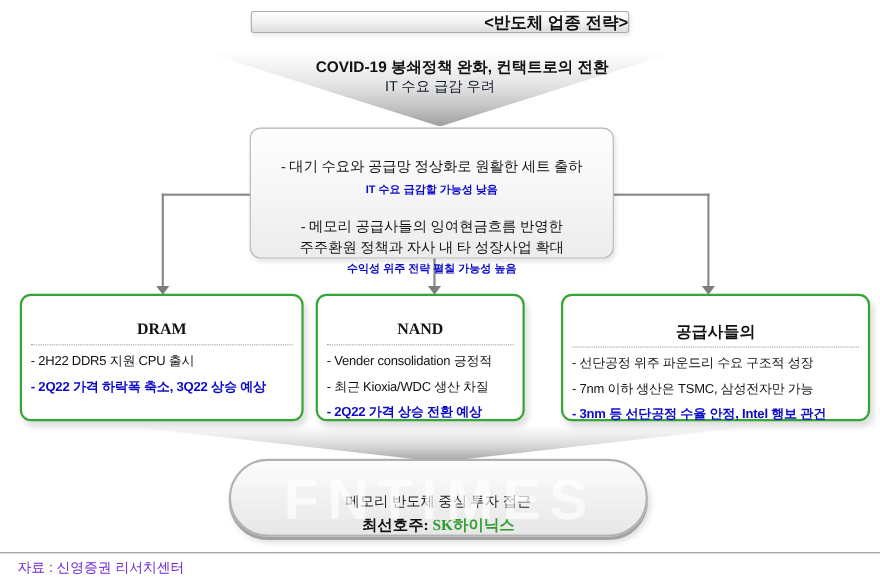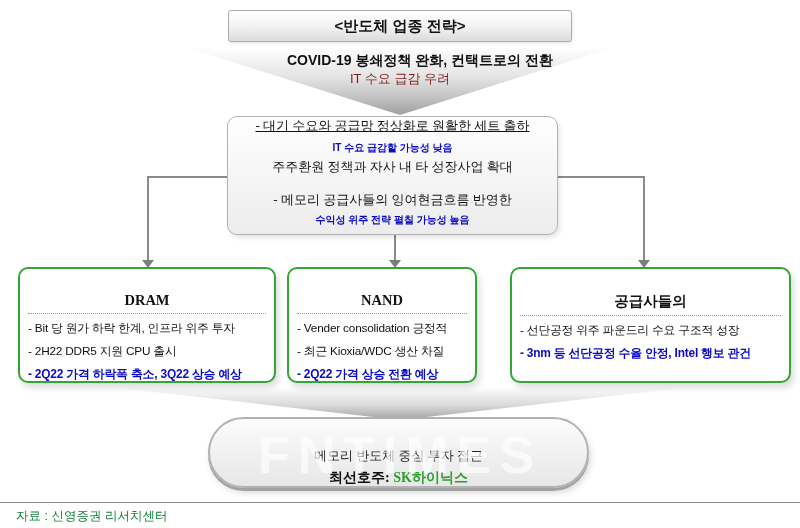--- a/index.html
+++ b/index.html
@@ -5,58 +5,58 @@
   * { margin:0; padding:0; box-sizing:border-box; }
   html,body { background:#ffffff; }
   .canvas {
     position:relative; width:800px; height:528px; background:#ffffff;
     font-family:"Liberation Sans", sans-serif; overflow:hidden;
   }
   .serif { font-family:"Liberation Serif", serif; }
 
   
   .title-box {
-    position:absolute; left:228px; top:10px; width:344px; height:32px;
+    position:absolute; left:228px; top:10px; width:344px; height:20px;
     border:1px solid #ababab; border-radius:3px;
     background:linear-gradient(180deg,#ffffff 0%,#f1f1f1 55%,#dcdcdc 100%);
-    display:flex; align-items:center; justify-content:center;
+    display:flex; align-items:center; justify-content:flex-end;
     font-weight:bold; font-size:15px; color:#111;
     box-shadow:1px 2px 3px rgba(0,0,0,0.08);
   }
 
   
   .big-arrow {
     position:absolute;
     clip-path:polygon(0 0, 100% 0, 50% 100%);
     background:linear-gradient(180deg,#ffffff 0%,#e3e3e3 45%,#c2c2c2 75%,#9f9f9f 100%);
   }
   .big-arrow.a1 { left:185px; top:47px; width:430px; height:68px; }
   .big-arrow.a2 { left:110px; top:387px; width:580px; height:33px;
     background:linear-gradient(180deg,#ffffff 0%,#dadada 55%,#a2a2a2 100%); }
 
   .intro-line1 {
     position:absolute; left:0; top:52px; width:800px; text-align:center;
     font-weight:bold; font-size:14px; color:#111; z-index:2;padding-left:40px;
   }
   .intro-line2 {
     position:absolute; left:0; top:70px; width:800px; text-align:center;
-    font-size:13px; color:#7f1d1d; z-index:2;
+    font-size:13px; color:#0f172a; z-index:2;
   }
 
   
   .middle-box {
     position:absolute; left:227px; top:116px; width:331px; height:119px;
     border:1.5px solid #b3b3b3; border-radius:10px;
     background:linear-gradient(180deg,#fefefe 0%,#f4f4f4 60%,#ececec 100%);
     box-shadow:2px 3px 4px rgba(0,0,0,0.10);
     text-align:center; z-index:3;
   }
   .mb-line { font-size:13px; color:#111; line-height:17px; }
   .mb-blue { font-size:10px; font-weight:bold; color:#0a0ac8; line-height:17px; }
-  .mb-p1 { margin-top:0;text-decoration:underline; }
+  .mb-p1 { margin-top:25px; }
   .mb-p2 { margin-top:5px; }
   .mb-p3 { margin-top:16px; }
   .mb-p4 { margin-top:2px; }
   .mb-p5 { margin-top:3px; }
 
   
   .conn { position:absolute; background:#8a8a8a; z-index:1; }
   .arrow-head {
     position:absolute; width:0; height:0; z-index:1;
     border-left:6px solid transparent; border-right:6px solid transparent;
@@ -95,77 +95,77 @@
 
   .watermark {
     position:absolute; left:200px; top:420px; width:400px; height:70px;
     display:flex; align-items:center; justify-content:center;
     font-size:52px; font-weight:bold; letter-spacing:8px;
     color:rgba(255,255,255,0.65); z-index:4; pointer-events:none;
   }
 
   
   .footer-rule { position:absolute; left:0; top:502px; width:800px; height:1px; background:#8f8f8f; }
-  .source-text { position:absolute; left:16px; top:508px; font-size:12.5px; color:#15803d; }
+  .source-text { position:absolute; left:16px; top:508px; font-size:12.5px; color:#6d28d9; }
 </style>
 </head>
 <body>
 
 <div class="canvas">
 
   <div class="title-box">
     <span>&lt;반도체 업종 전략&gt;</span>
   </div>
 
   <div class="big-arrow a1"></div>
   <div class="intro-line1">COVID-19 봉쇄정책 완화, 컨택트로의 전환</div>
   <div class="intro-line2">IT 수요 급감 우려</div>
 
   <div class="middle-box">
     <div class="mb-line serif mb-p1">-  대기 수요와 공급망 정상화로 원활한 세트 출하</div>
     <div class="mb-blue mb-p2">IT 수요 급감할 가능성 낮음</div>
+    <div class="mb-line serif mb-p3">-  메모리 공급사들의 잉여현금흐름 반영한</div>
     <div class="mb-line serif mb-p4">주주환원 정책과 자사 내 타 성장사업 확대</div>
-    <div class="mb-line serif mb-p3">-  메모리 공급사들의 잉여현금흐름 반영한</div>
     <div class="mb-blue mb-p5">수익성 위주 전략 펼칠 가능성 높음</div>
   </div>
 
   <div class="conn" style="left:147px; top:176px; width:81px; height:2px;"></div>
   <div class="conn" style="left:558px; top:176px; width:87px; height:2px;"></div>
   <div class="conn" style="left:147px; top:176px; width:2px; height:85px;"></div>
   <div class="conn" style="left:394px; top:235px; width:2px; height:26px;"></div>
   <div class="conn" style="left:643px; top:176px; width:2px; height:85px;"></div>
   <div class="arrow-head" style="left:142px; top:260px;"></div>
   <div class="arrow-head" style="left:389px; top:260px;"></div>
   <div class="arrow-head" style="left:638px; top:260px;"></div>
 
   <div class="seg-box seg-dram">
     <div class="seg-title">DRAM</div>
     <div class="seg-divider"></div>
     <div class="seg-items">
-      <div class="seg-item">- Bit 당 원가 하락 한계, 인프라 위주 투자</div>
       <div class="seg-item">- 2H22 DDR5 지원 CPU 출시</div>
       <div class="seg-highlight">- 2Q22 가격 하락폭 축소, 3Q22 상승 예상</div>
     </div>
   </div>
 
   <div class="seg-box seg-nand">
     <div class="seg-title">NAND</div>
     <div class="seg-divider"></div>
     <div class="seg-items">
       <div class="seg-item">- Vender consolidation 긍정적</div>
       <div class="seg-item">- 최근 Kioxia/WDC 생산 차질</div>
       <div class="seg-highlight">- 2Q22 가격 상승 전환 예상</div>
     </div>
   </div>
 
   <div class="seg-box seg-foundry">
     <div class="seg-title">공급사들의</div>
     <div class="seg-divider"></div>
     <div class="seg-items">
       <div class="seg-item">- 선단공정 위주 파운드리 수요 구조적 성장</div>
+      <div class="seg-item">- 7nm 이하 생산은 TSMC, 삼성전자만 가능</div>
       <div class="seg-highlight">- 3nm 등 선단공정 수율 안정, Intel 행보 관건</div>
     </div>
   </div>
 
   <div class="big-arrow a2"></div>
 
   <div class="pill">
     <div class="pill-line1 serif">메모리 반도체 중심 투자 접근</div>
     <div class="pill-line2 serif">
       <span>최선호주:</span>

